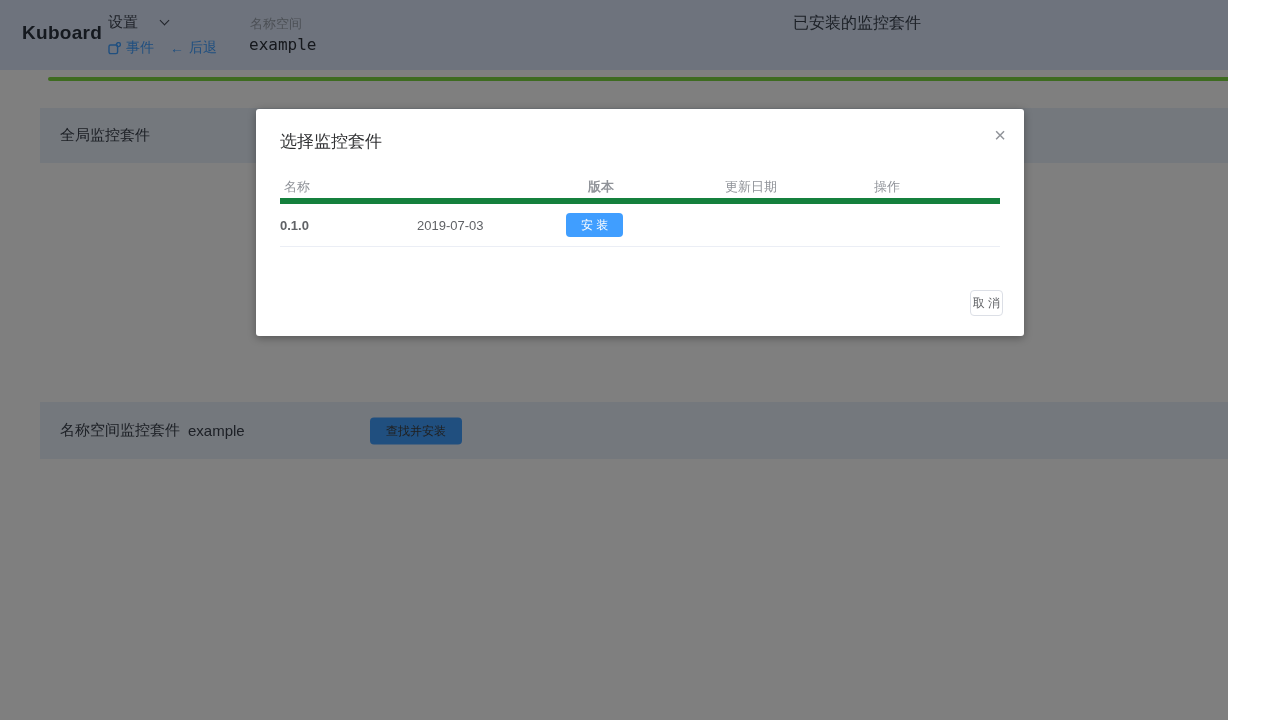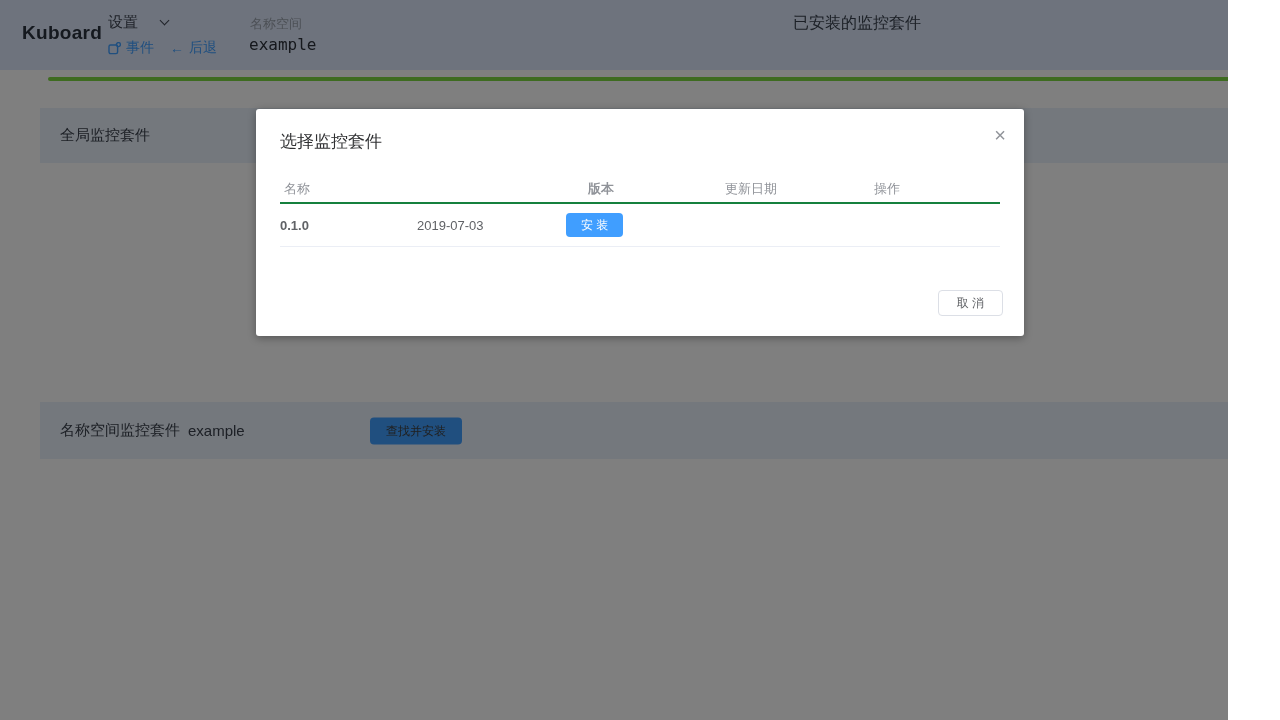--- a/index.html
+++ b/index.html
@@ -38,30 +38,30 @@
 
   
   .backdrop { position:absolute; inset:0; background:rgba(0,0,0,.5); z-index:10; }
   .modal { position:absolute; left:256px; top:109px; width:768px; height:227px; background:#fff;
            border-radius:3px; box-shadow:0 2px 8px rgba(0,0,0,.33); z-index:20; }
   .modal-title { position:absolute; left:24px; top:21px; font-size:17px; color:#303133; }
   .modal-close { position:absolute; right:14px; top:12px; border:none; background:none;
                  font-size:20px; line-height:1; color:#909399; cursor:pointer; padding:4px; font-family:inherit; }
   .m-table { position:absolute; left:24px; right:24px; top:66px; font-size:13px; }
   .t-head { display:flex; align-items:center; height:29px; color:#909399;
-            border-bottom:2px solid #15803d; }
+            border-bottom:6px solid #15803d; }
   .t-row { display:flex; align-items:center; height:43px; color:#606266;
            border-bottom:1px solid #ebeef5; }
   .col-name { width:308px; padding-left:4px; }
   .col-version { width:137px;font-weight:bold; }
   .col-date { width:149px; }
   .col-action { flex:1; }
   .install-btn { height:24px; padding:0 15px; background:#409eff; color:#fff; border:none;
                  border-radius:4px; font-size:12px; cursor:pointer; font-family:inherit;text-align:center; }
-  .cancel-btn { position:absolute; right:21px; bottom:20px; height:26px; padding:0 18px;
+  .cancel-btn { position:absolute; right:21px; bottom:20px; height:26px; padding:0 2px;
                 background:#fff; border:1px solid #dcdfe6; border-radius:4px; color:#606266;
                 font-size:12px; cursor:pointer; font-family:inherit; }
   .icon-svg { display:block; }
 </style>
 </head>
 <body>
 
 <div class="screen">
 
   <div class="app-header">

